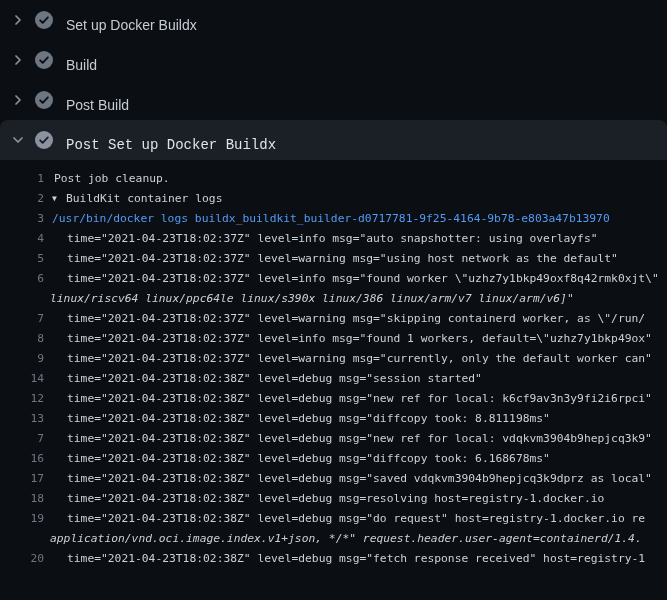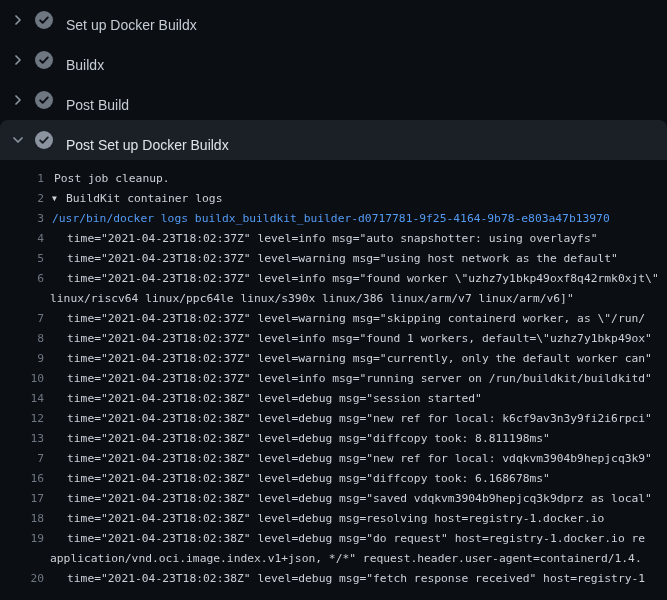--- a/index.html
+++ b/index.html
@@ -12,20 +12,21 @@
   
   .step-header {
     height: 40px;
     display: flex;
     align-items: center;
     cursor: pointer;
   }
   .step-header.expanded {
     background: #1b2027;
     border-radius: 8px 8px 0 0;
+    font-family: Liberation Mono, monospace;
   }
   .chev {
     width: 16px; height: 16px;
     margin-left: 10px;
     flex: none;
     display: flex; align-items: center; justify-content: center;
   }
   .status {
     width: 18px; height: 18px;
     margin-left: 9px;
@@ -69,21 +70,21 @@
     color: #cbd1d9;
     cursor: pointer;
     display: inline-block;
     text-align: left;
   }
   .log-row.cmd .lt {
     padding-left: 8px;
     color: #539bf5;
   }
   .log-row.content .lt { padding-left: 23px; }
-  .log-row.wrap .lt { padding-left: 6px; }
+  .log-row.wrap .lt { padding-left: 6px; font-style: italic; }
 </style>
 </head>
 <body>
 
 <div>
 
   <div class="step-header">
     <span class="chev">
       <svg width="16" height="16" viewBox="0 0 16 16">
           <path d="M6 4l4 4-4 4" fill="none" stroke="#8b949e" stroke-width="1.7" stroke-linecap="round" stroke-linejoin="round"></path>
@@ -103,21 +104,21 @@
       <svg width="16" height="16" viewBox="0 0 16 16">
           <path d="M6 4l4 4-4 4" fill="none" stroke="#8b949e" stroke-width="1.7" stroke-linecap="round" stroke-linejoin="round"></path>
         </svg>
     </span>
     <span class="status">
       <svg width="18" height="18" viewBox="0 0 16 16">
           <circle cx="8" cy="8" r="8" fill="#6e7681"></circle>
           <path d="M4.6 8.3l2.2 2.2 4.6-4.8" fill="none" stroke="#0b0e13" stroke-width="1.7" stroke-linecap="round" stroke-linejoin="round"></path>
         </svg>
     </span>
-    <span class="step-label">Buildx</span>
+    <span class="step-label">Build</span>
   </div>
 
   <div class="step-header">
     <span class="chev">
       <svg width="16" height="16" viewBox="0 0 16 16">
           <path d="M6 4l4 4-4 4" fill="none" stroke="#8b949e" stroke-width="1.7" stroke-linecap="round" stroke-linejoin="round"></path>
         </svg>
     </span>
     <span class="status">
       <svg width="18" height="18" viewBox="0 0 16 16">
@@ -189,24 +190,20 @@
     <div class="log-row content">
       <span class="ln">8</span>
       <span class="lt">time="2021-04-23T18:02:37Z" level=info msg="found 1 workers, default=\"uzhz7y1bkp49ox"</span>
     </div>
 
     <div class="log-row content">
       <span class="ln">9</span>
       <span class="lt">time="2021-04-23T18:02:37Z" level=warning msg="currently, only the default worker can"</span>
     </div>
 
-    <div class="log-row content">
-      <span class="ln">10</span>
-      <span class="lt">time="2021-04-23T18:02:37Z" level=info msg="running server on /run/buildkit/buildkitd"</span>
-    </div>
 
     <div class="log-row content">
       <span class="ln">14</span>
       <span class="lt">time="2021-04-23T18:02:38Z" level=debug msg="session started"</span>
     </div>
 
     <div class="log-row content">
       <span class="ln">12</span>
       <span class="lt">time="2021-04-23T18:02:38Z" level=debug msg="new ref for local: k6cf9av3n3y9fi2i6rpci"</span>
     </div>

